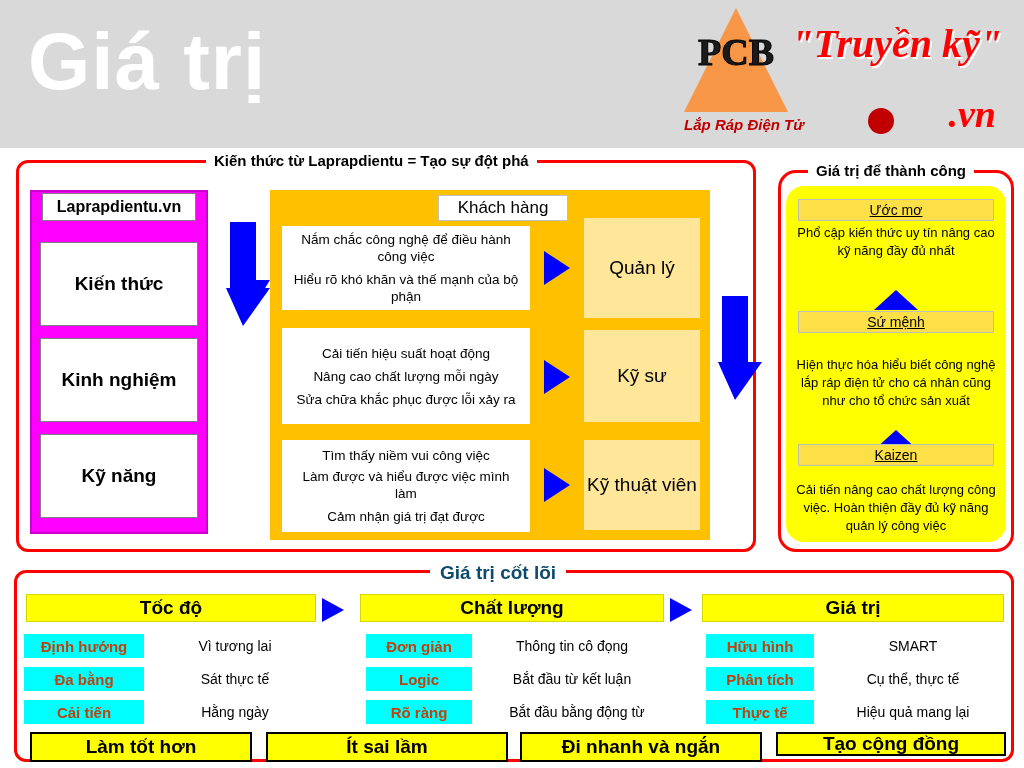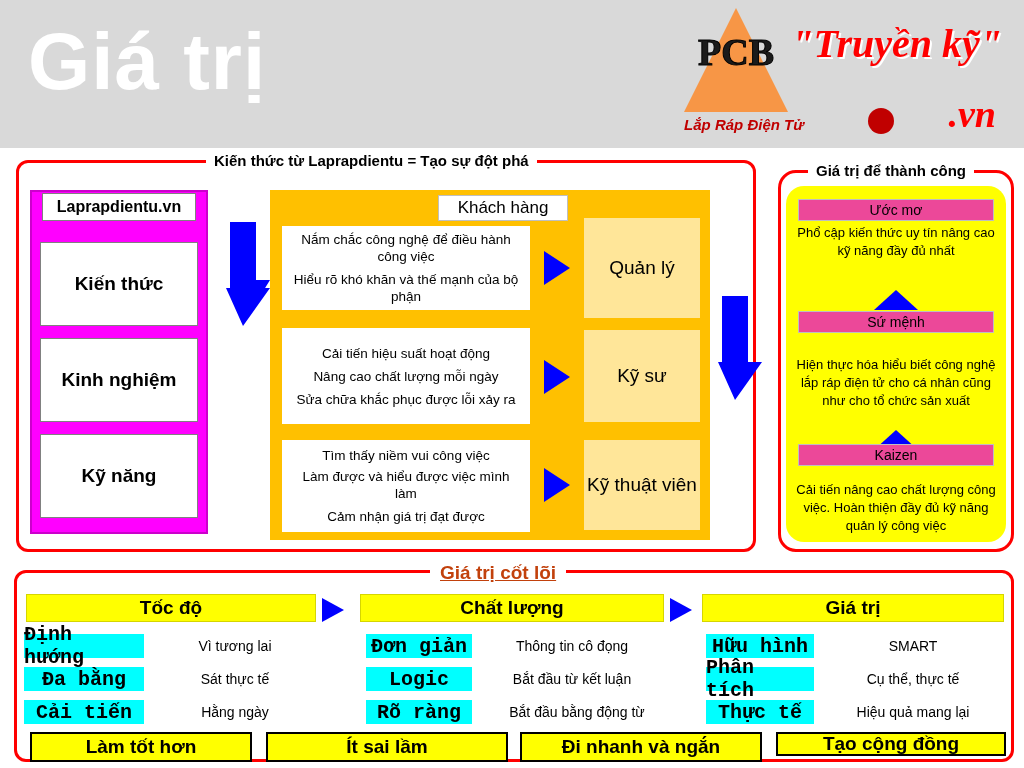--- a/index.html
+++ b/index.html
@@ -94,40 +94,40 @@
   .tri-up {
     position:absolute; width:0; height:0;
     border-left:22px solid transparent; border-right:22px solid transparent;
     border-bottom:20px solid #0000ff;
   }
   .fatarrow { position:absolute; }
   .yellow-panel {
     position:absolute; background:#ffff00; border-radius:18px;
   }
   .y-title {
-    position:absolute; background:#ec4899; border:1px solid #bfbfbf;
-    display:flex; align-items:center; justify-content:center;
-    font-size:14px; color:#000; 
+    position:absolute; background:#fde047; border:1px solid #bfbfbf;
+    display:flex; align-items:center; justify-content:center;
+    font-size:14px; color:#000; text-decoration:underline;
   }
   .y-text {
     position:absolute; text-align:center; font-size:13px; color:#000; line-height:18px;
   }
   .core-header {
-    position:absolute; font-size:19px; font-weight:bold; color:#c2410c;
-    background:#ffffff; padding:0 10px; white-space:nowrap;text-decoration:underline;
+    position:absolute; font-size:19px; font-weight:bold; color:#0c4a6e;
+    background:#ffffff; padding:0 10px; white-space:nowrap;
   }
   .col-head {
     position:absolute; background:#ffff00; border:1px solid #d6d600;
     display:flex; align-items:center; justify-content:center;
     font-size:19px; font-weight:bold; color:#000;
   }
   .cyan-tag {
     position:absolute; background:#00ffff;
     display:flex; align-items:center; justify-content:center;
-    font-size:20px; font-weight:bold; color:#000000;font-family:Liberation Mono, monospace;
+    font-size:15px; font-weight:bold; color:#c2410c;
   }
   .plain-txt {
     position:absolute; font-size:14px; color:#000;
     display:flex; align-items:center; justify-content:center; text-align:center;
   }
   .bottom-box {
     position:absolute; background:#ffff00; border:2px solid #000000;
     display:flex; align-items:center; justify-content:center;
     font-size:19px; font-weight:bold; color:#000;
   }

